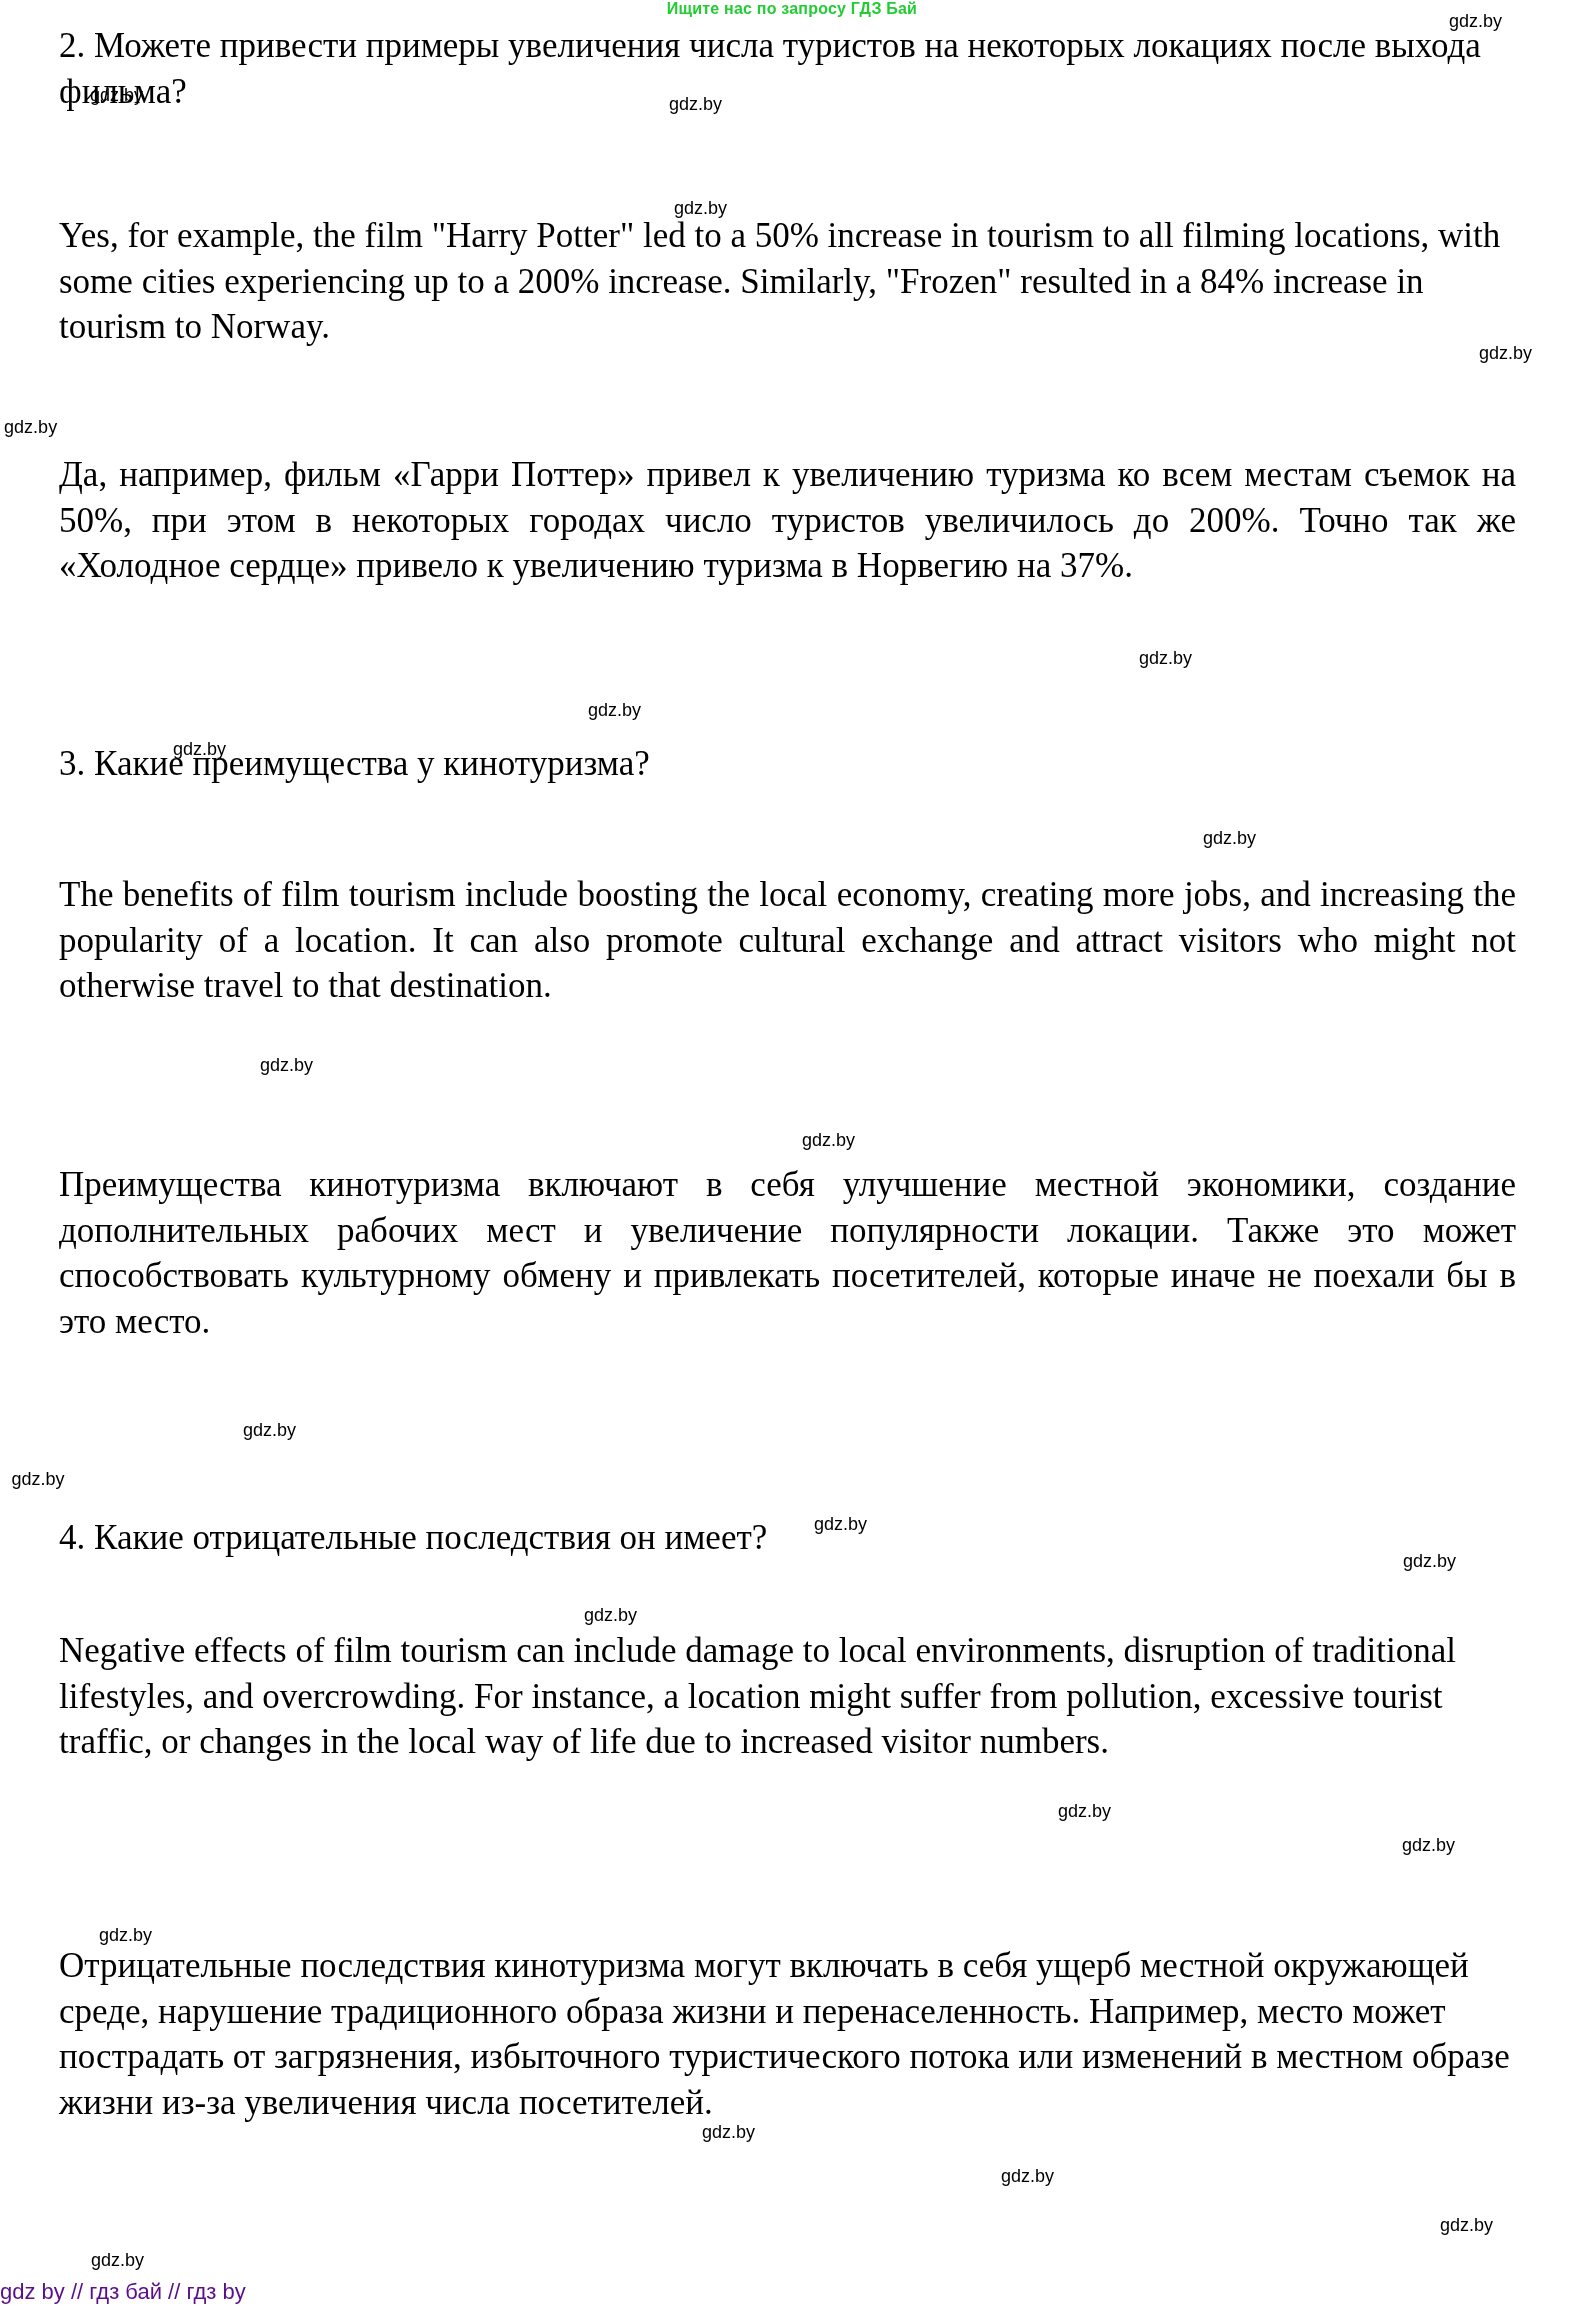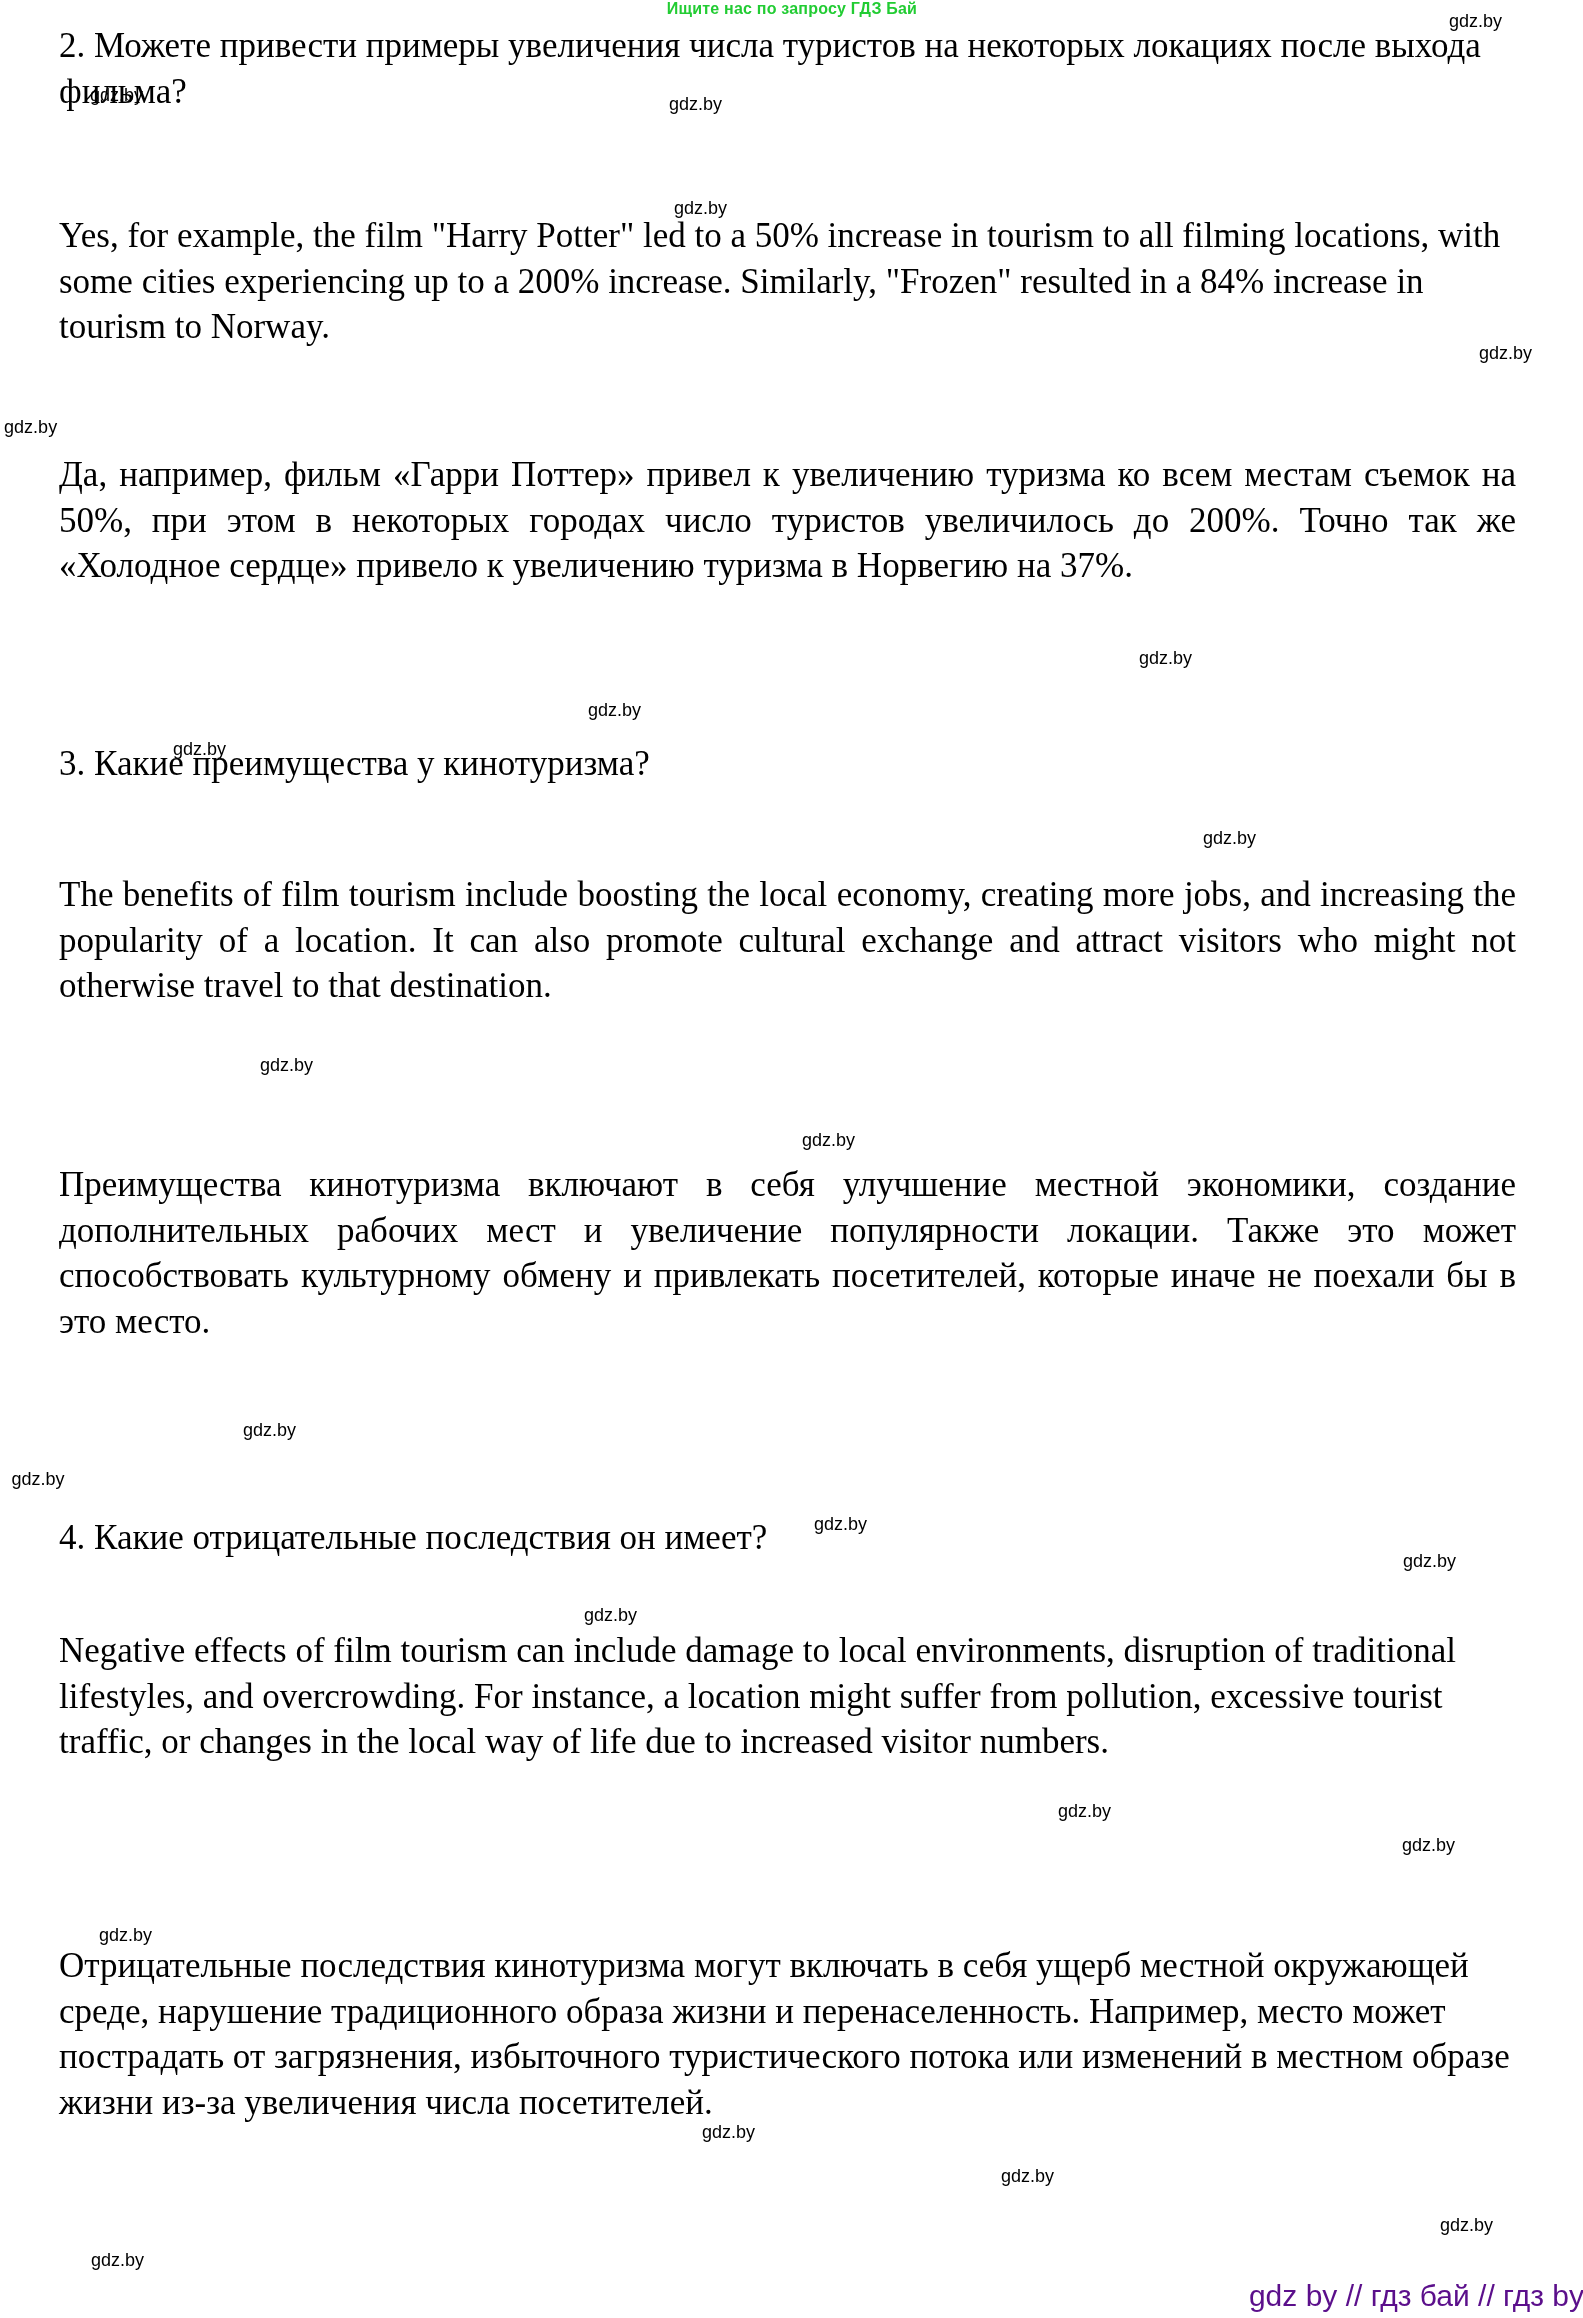--- a/index.html
+++ b/index.html
@@ -68,23 +68,23 @@
     color: #000000;
     white-space: nowrap;
     pointer-events: none;
   }
 
   
   .footer-line {
     position: absolute;
     left: 0;
     width: 1584px;
-    text-align: right;
+    text-align: left;
     font-family: "Liberation Sans", sans-serif;
-    font-size: 30px;
+    font-size: 22px;
     color: #5b0f8b;
     white-space: nowrap;
   }
 </style>
 </head>
 <body>
 
 <div id="page" style="background: rgb(255, 255, 255);">
 
   <div class="promo-header" style="color: rgb(34, 204, 51);">Ищите нас по запросу ГДЗ Бай</div>

